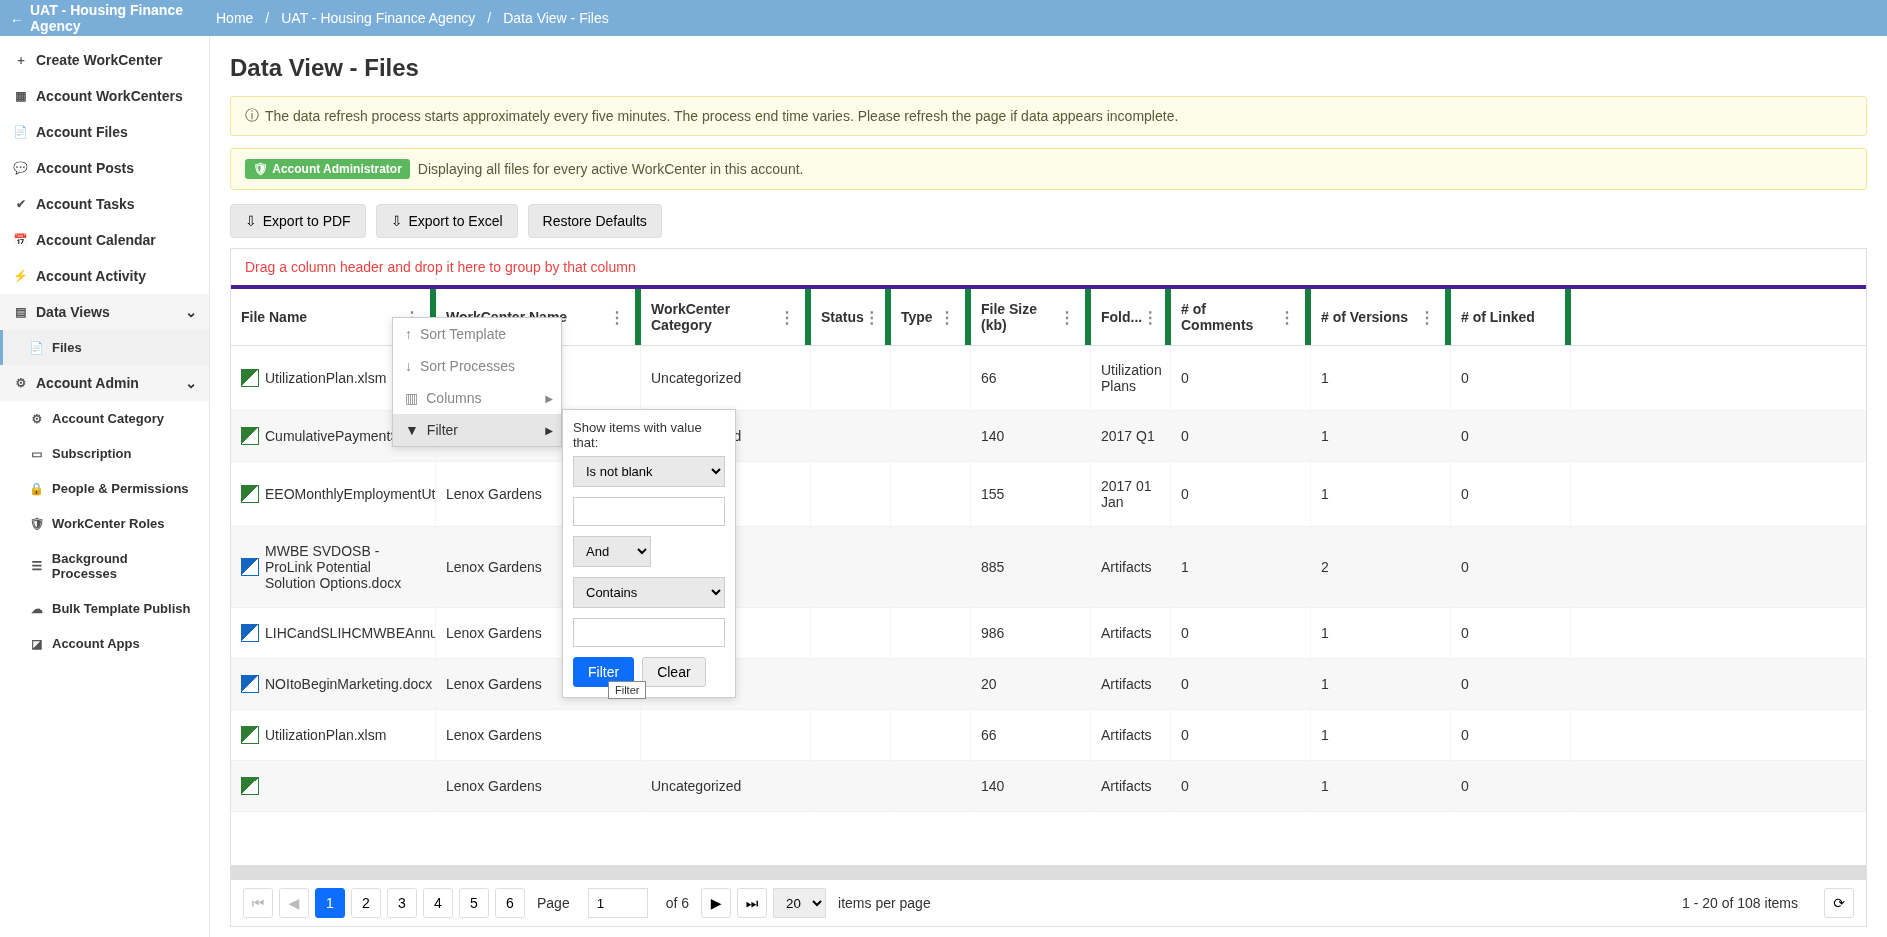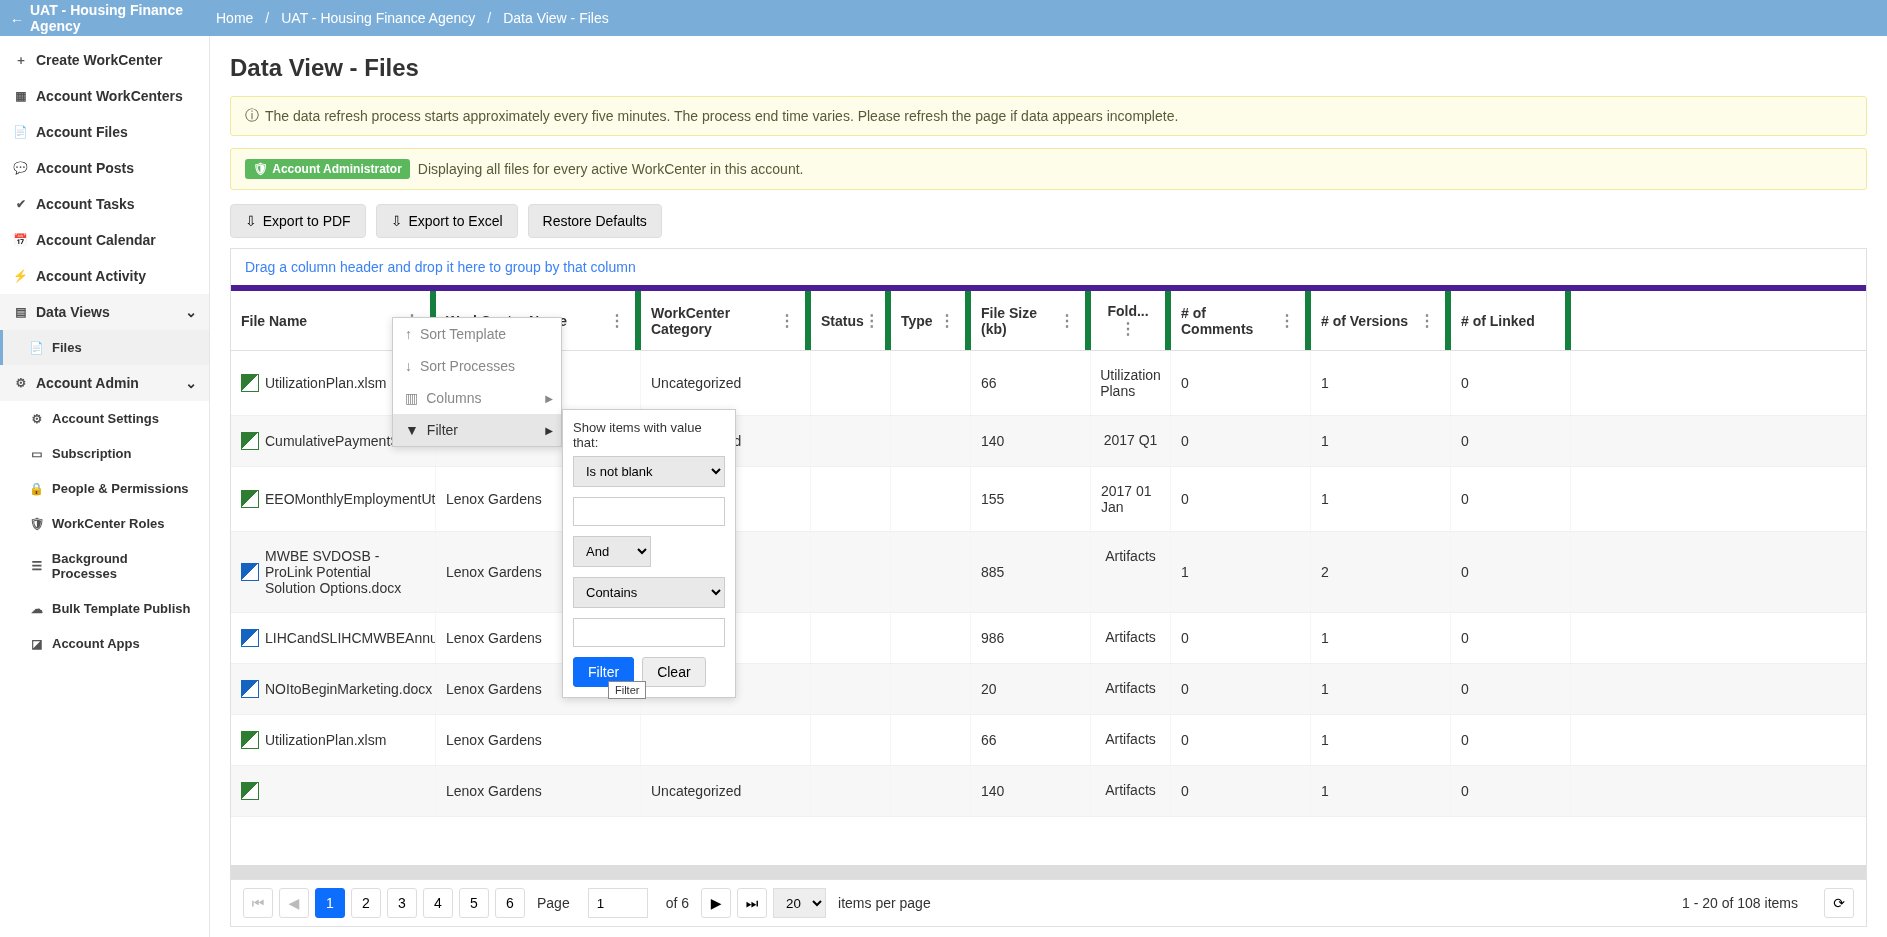--- a/index.html
+++ b/index.html
@@ -17,38 +17,38 @@
 .side-item .chev { position: absolute; right: 12px; }
 .icon { width: 14px; height: 14px; display: inline-flex; align-items: center; justify-content: center; font-size: 12px; color: #555; }
 .main { flex: 1; padding: 18px 20px 10px 20px; overflow: hidden; display: flex; flex-direction: column; }
 .page-title { font-size: 24px; font-weight: 600; color: #333; margin-bottom: 14px; }
 .alert { background: #fdfdea; border: 1px solid #f1e9a0; padding: 10px 14px; border-radius: 3px; color: #5a5a3a; margin-bottom: 12px; display: flex; align-items: center; gap: 6px; }
 .alert2 { background: #fdfdea; border: 1px solid #f1e9a0; padding: 10px 14px; border-radius: 3px; color: #5a5a3a; margin-bottom: 14px; display: flex; align-items: center; gap: 8px; }
 .badge { background: #5cb85c; color: #fff; font-size: 12px; font-weight: 600; padding: 3px 8px; border-radius: 3px; display: inline-flex; align-items: center; gap: 4px; }
 .toolbar { display: flex; gap: 10px; margin-bottom: 10px; }
 .btn { background: #e9e9e9; border: 1px solid #ddd; border-radius: 4px; padding: 8px 14px; cursor: pointer; display: inline-flex; align-items: center; gap: 6px; font-size: 14px; }
 .grid-wrap { border: 1px solid #e0e0e0; flex: 1; display: flex; flex-direction: column; position: relative; min-height: 0; }
-.group-bar { padding: 10px 14px; color: #3b82f6; border-bottom: 6px solid #4c1d95; background: #fff; }
+.group-bar { padding: 10px 14px; color: #ef4444; border-bottom: 4px solid #4c1d95; background: #fff; }
 .grid-scroll { flex: 1; overflow: auto; position: relative; }
 .grid-head { display: flex; background: #fff; border-bottom: 1px solid #e0e0e0; position: sticky; top: 0; z-index: 2; }
 .gh { padding: 12px 10px; font-weight: 600; border-right: 6px solid #15803d; display: flex; align-items: center; justify-content: space-between; position: relative; }
 .gh .dots { color: #888; cursor: pointer; font-size: 16px; }
 .row { display: flex; border-bottom: 1px solid #f0f0f0; }
 .row.alt { background: #f7f7f7; }
 .cell { padding: 16px 10px; border-right: 1px solid #f5f5f5; overflow: hidden; text-overflow: ellipsis; white-space: nowrap; display: flex; align-items: center; gap: 6px; }
 .file-ic { width: 18px; height: 18px; display: inline-block; flex-shrink: 0; }
 .file-ic.xls { background: linear-gradient(135deg,#2e7d32 50%,#fff 50%); border:1px solid #2e7d32; }
 .file-ic.doc { background: linear-gradient(135deg,#1565c0 50%,#fff 50%); border:1px solid #1565c0; }
 .col-file { width: 205px; }
 .col-wc { width: 205px; }
 .col-cat { width: 170px; }
 .col-status { width: 80px; }
 .col-type { width: 80px; }
 .col-size { width: 120px; }
-.col-folder { width: 80px; flex-direction: column; }
+.col-folder { width: 80px; }
 .col-comments { width: 140px; }
 .col-versions { width: 140px; }
 .col-linked { width: 120px; }
 .context-menu { position: absolute; left: 392px; top: 317px; width: 170px; background: #fff; border: 1px solid #ccc; z-index: 10; box-shadow: 0 2px 8px rgba(0,0,0,0.15); font-size: 14px; }
 .cm-item { padding: 8px 12px; display: flex; align-items: center; gap: 8px; color: #888; cursor: default; position: relative; }
 .cm-item.active { background: #e6e6e6; color: #333; }
 .cm-item .arrow { position: absolute; right: 8px; font-size: 10px; }
 .filter-panel { position: absolute; left: 562px; top: 409px; width: 174px; background: #fff; border: 1px solid #ccc; z-index: 11; box-shadow: 0 2px 8px rgba(0,0,0,0.15); padding: 10px; font-size: 14px; }
 .filter-panel label { display: block; margin-bottom: 6px; font-size: 13px; }
 .filter-panel select, .filter-panel input[type=text] { width: 100%; padding: 6px 8px; margin-bottom: 10px; border: 1px solid #ccc; background: #e9e9e9; font-size: 13px; }
@@ -123,21 +123,21 @@
         <span class="icon">📄</span>
         <span>Files</span>
       </div>
     <div class="side-item section">
         <span class="icon">⚙</span>
         <span>Account Admin</span>
         <span class="chev">⌄</span>
       </div>
     <div class="side-item sub">
         <span class="icon">⚙</span>
-        <span>Account Settings</span>
+        <span>Account Category</span>
       </div>
     <div class="side-item sub">
         <span class="icon">▭</span>
         <span>Subscription</span>
       </div>
     <div class="side-item sub">
         <span class="icon">🔒</span>
         <span>People &amp; Permissions</span>
       </div>
     <div class="side-item sub">

